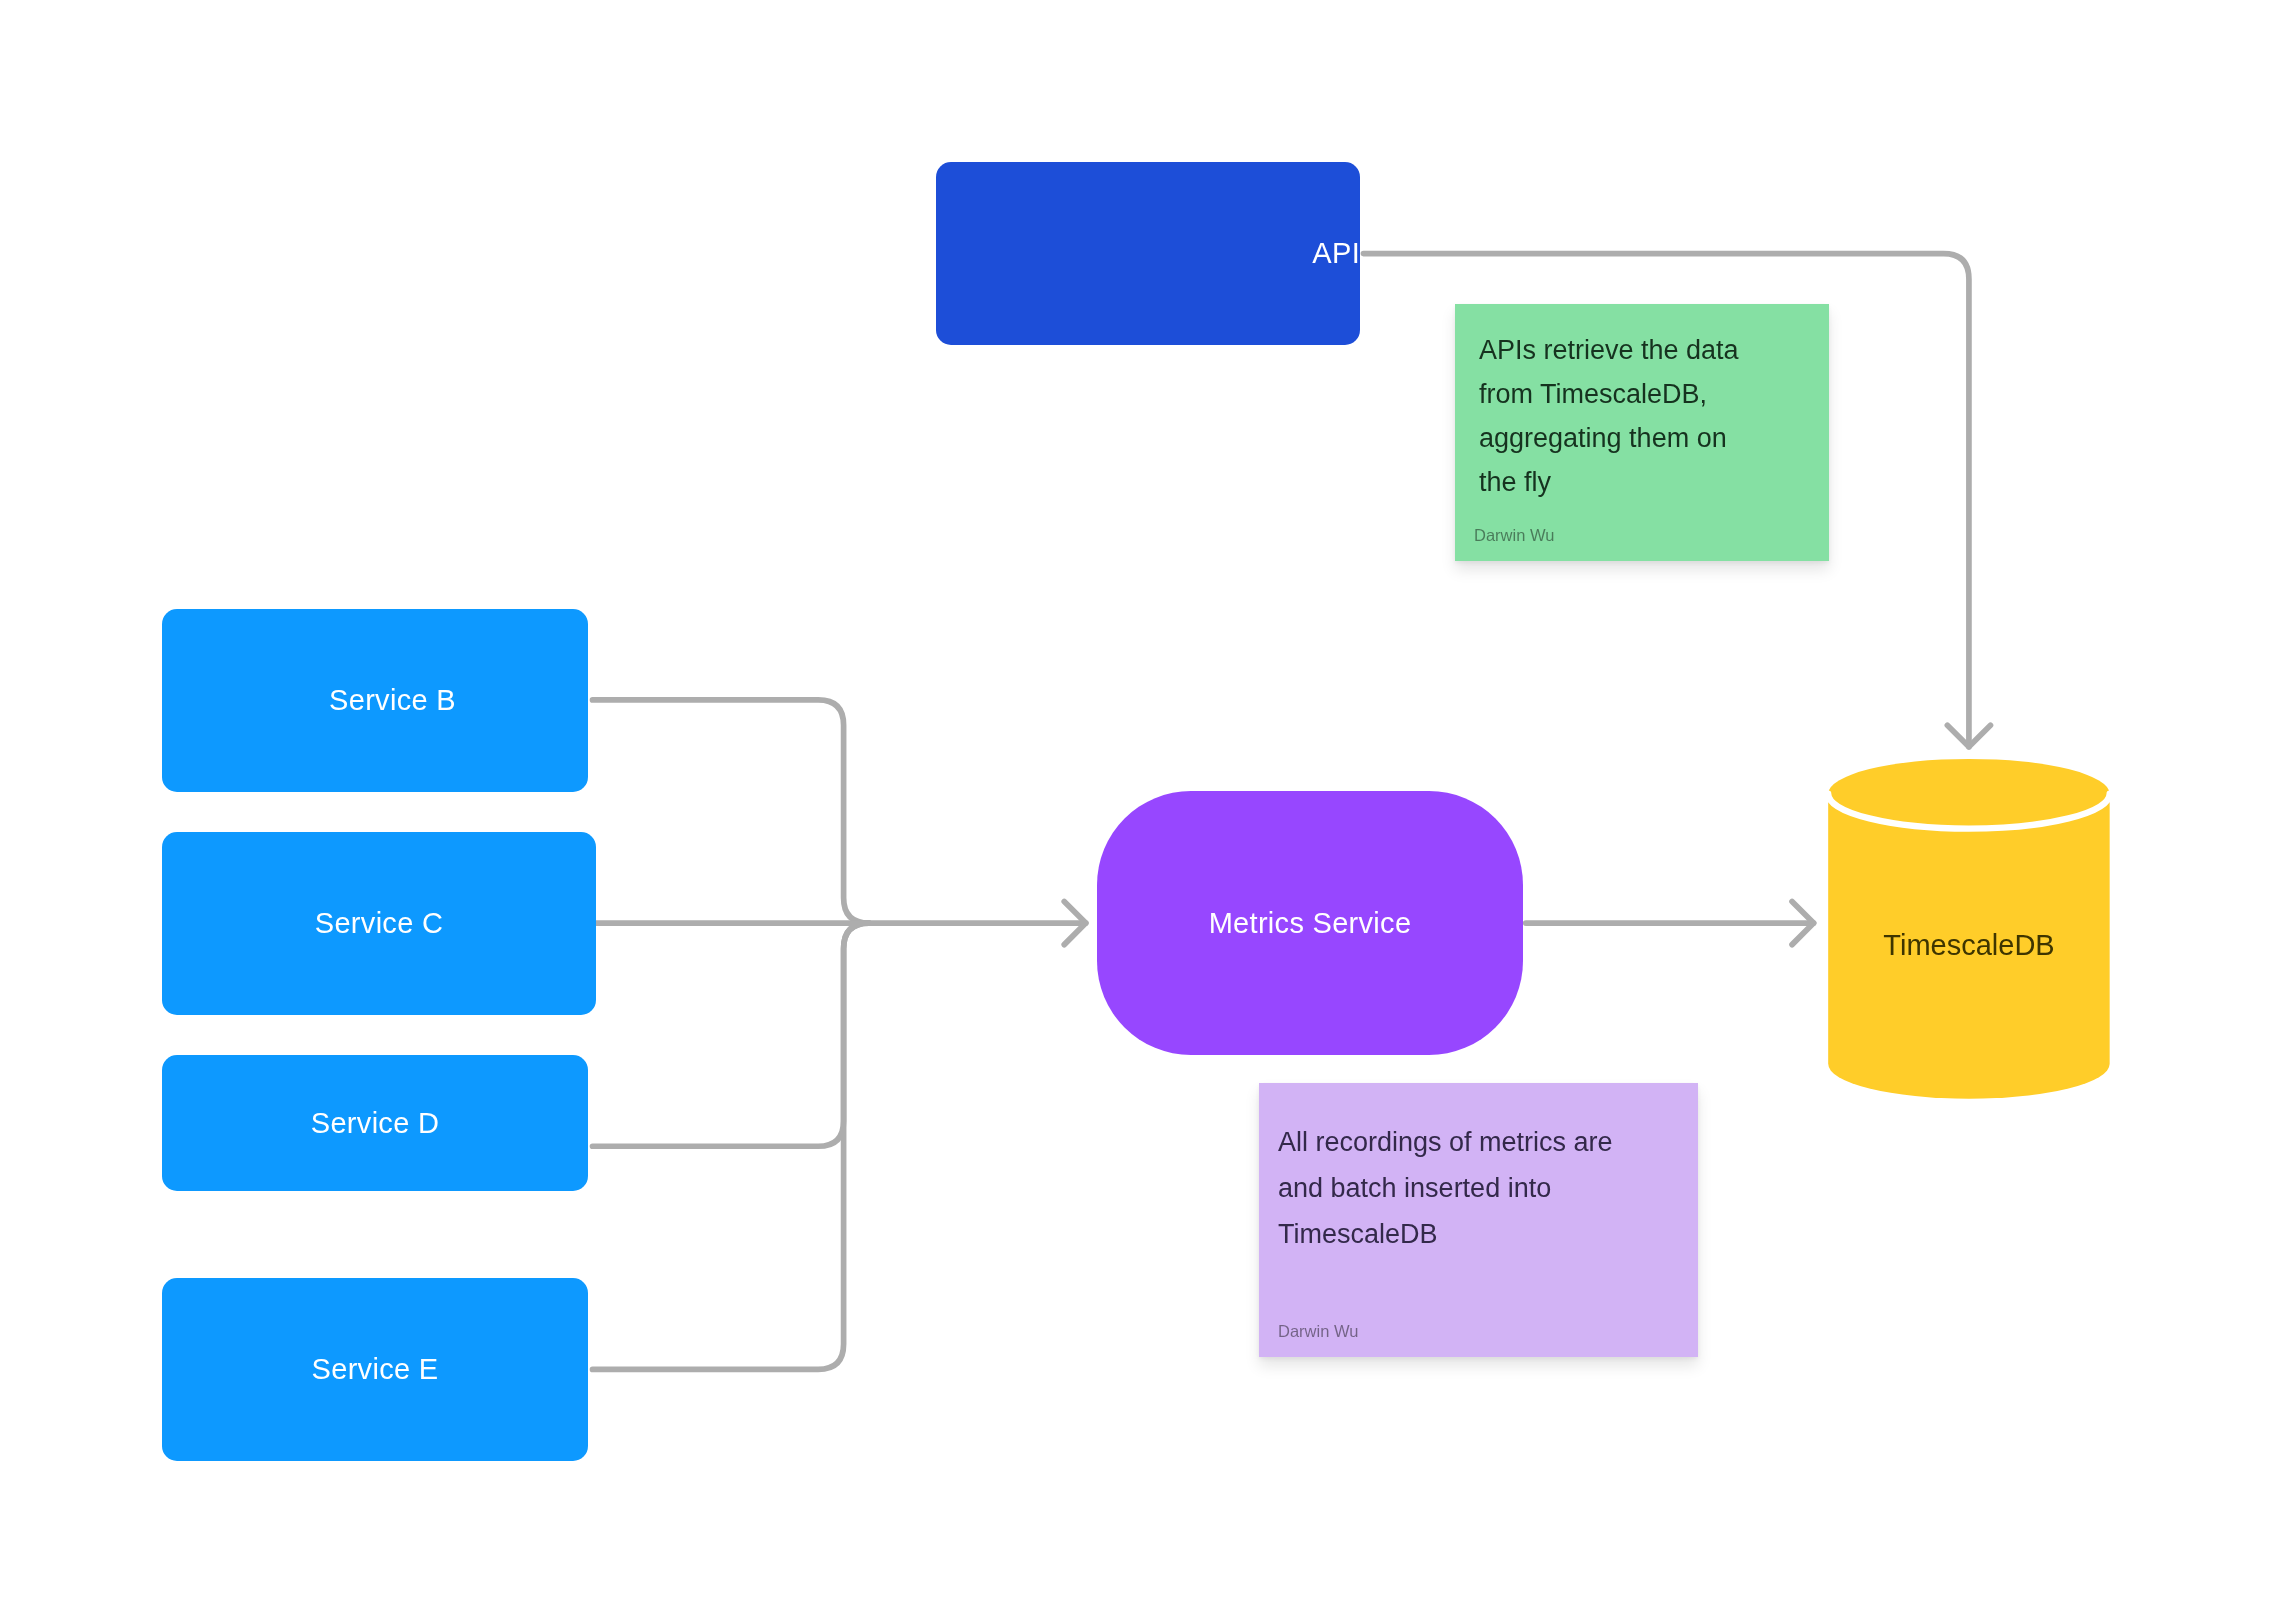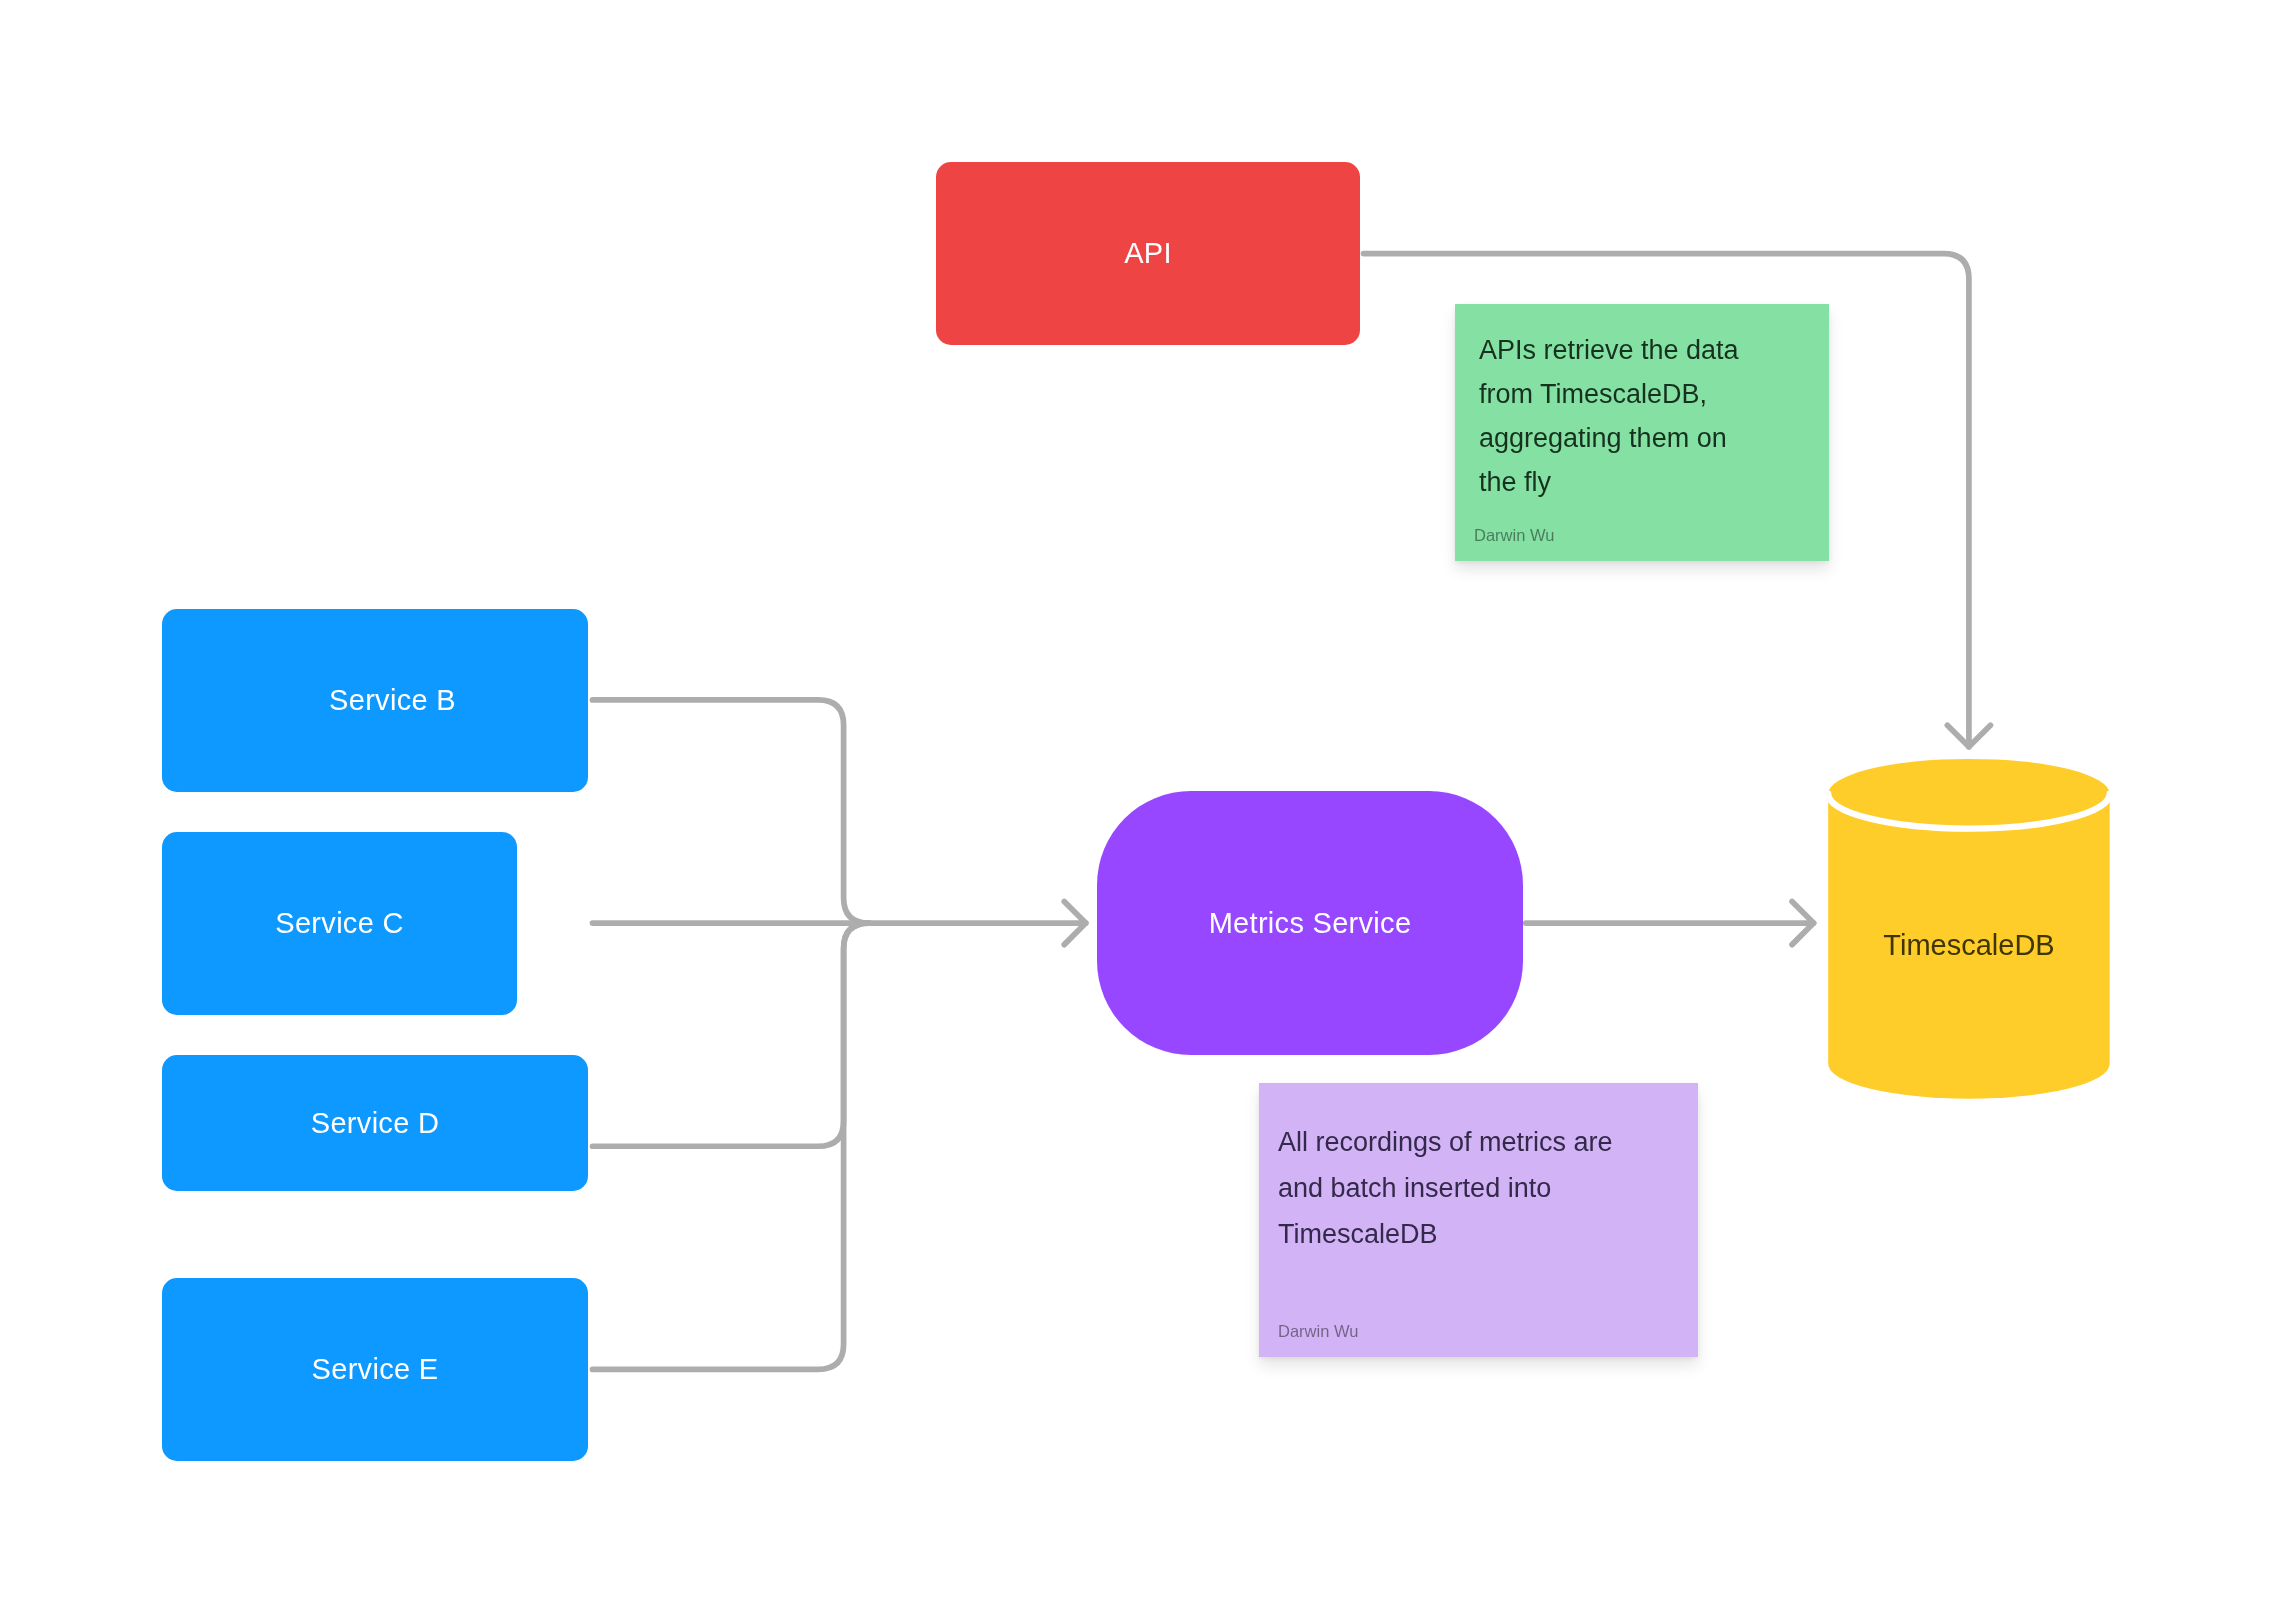--- a/index.html
+++ b/index.html
@@ -32,21 +32,21 @@
     border-radius:15px;
   }
   .shape-label{
     font-size:29px;
     font-weight:500;
     letter-spacing:0.3px;
     white-space:nowrap;
   }
   #node-api{left:936px;top:162px;width:424px;height:183px;}
   #node-service-b{left:162px;top:609px;width:426px;height:183px;}
-  #node-service-c{left:162px;top:832px;width:355px;height:183px;}
+  #node-service-c{left:162px;top:832px;width:434px;height:183px;}
   #node-service-d{left:162px;top:1055px;width:426px;height:136px;}
   #node-service-e{left:162px;top:1278px;width:426px;height:183px;}
   #node-metrics{left:1097px;top:791px;width:426px;height:264px;border-radius:94px;}
   .db-label{
     position:absolute;
     left:1828px;top:929px;width:282px;
     text-align:center;
     font-size:29px;
     font-weight:500;
     white-space:nowrap;
@@ -105,21 +105,21 @@
       <path d="M 2406 1456 H 2860"></path>
       <path d="M 2826 1422 L 2860 1456 L 2826 1490"></path>
     </g>
 
     <g>
       <path d="M 2883 1252 A 222 55 0 0 1 3327 1252 L 3327 1678 A 222 55 0 0 1 2883 1678 Z" fill="#FFCD29"></path>
       <path fill="none" stroke-width="10" stroke-linecap="round" d="M 2883 1252 A 222 55 0 0 0 3327 1252" stroke="#FFFFFF"></path>
     </g>
   </svg>
 
-  <div class="shape" id="node-api" style="background-color: #ef4444;">
+  <div class="shape" id="node-api" style="background-color: #1d4ed8; justify-content: flex-end;">
     <div class="shape-label" style="color: rgb(255, 255, 255);">API</div>
   </div>
 
   <div class="shape" id="node-service-b" style="background-color: rgb(13, 153, 255);">
     <div class="shape-label" style="color: rgb(255, 255, 255); margin-left: 35px;">Service B</div>
   </div>
 
   <div class="shape" id="node-service-c" style="background-color: rgb(13, 153, 255);">
     <div class="shape-label" style="color: rgb(255, 255, 255);">Service C</div>
   </div>

